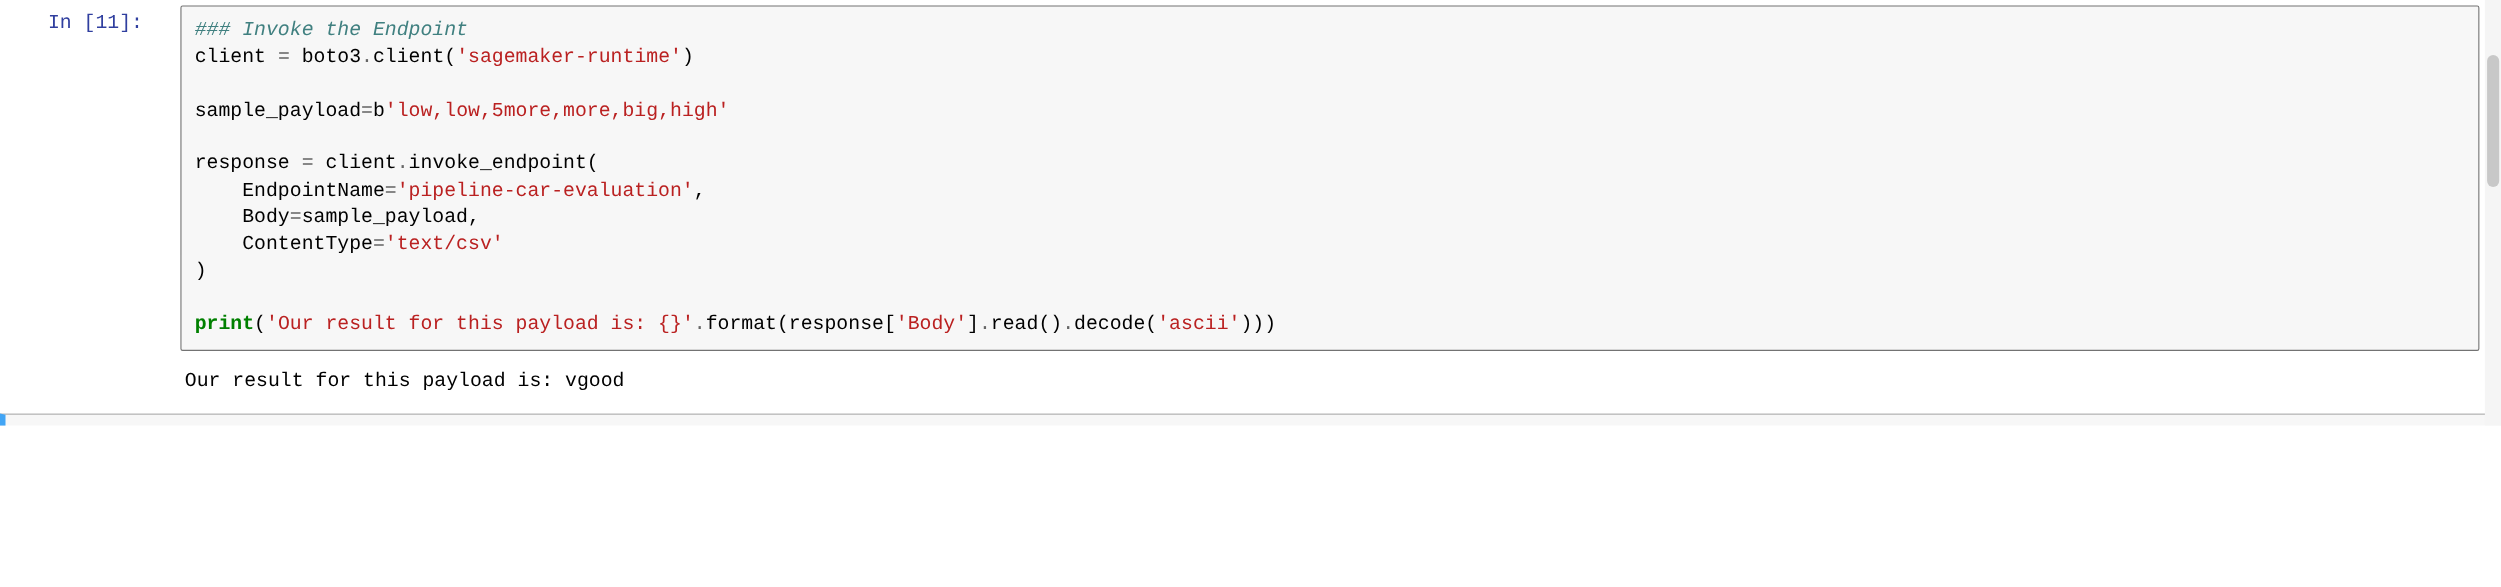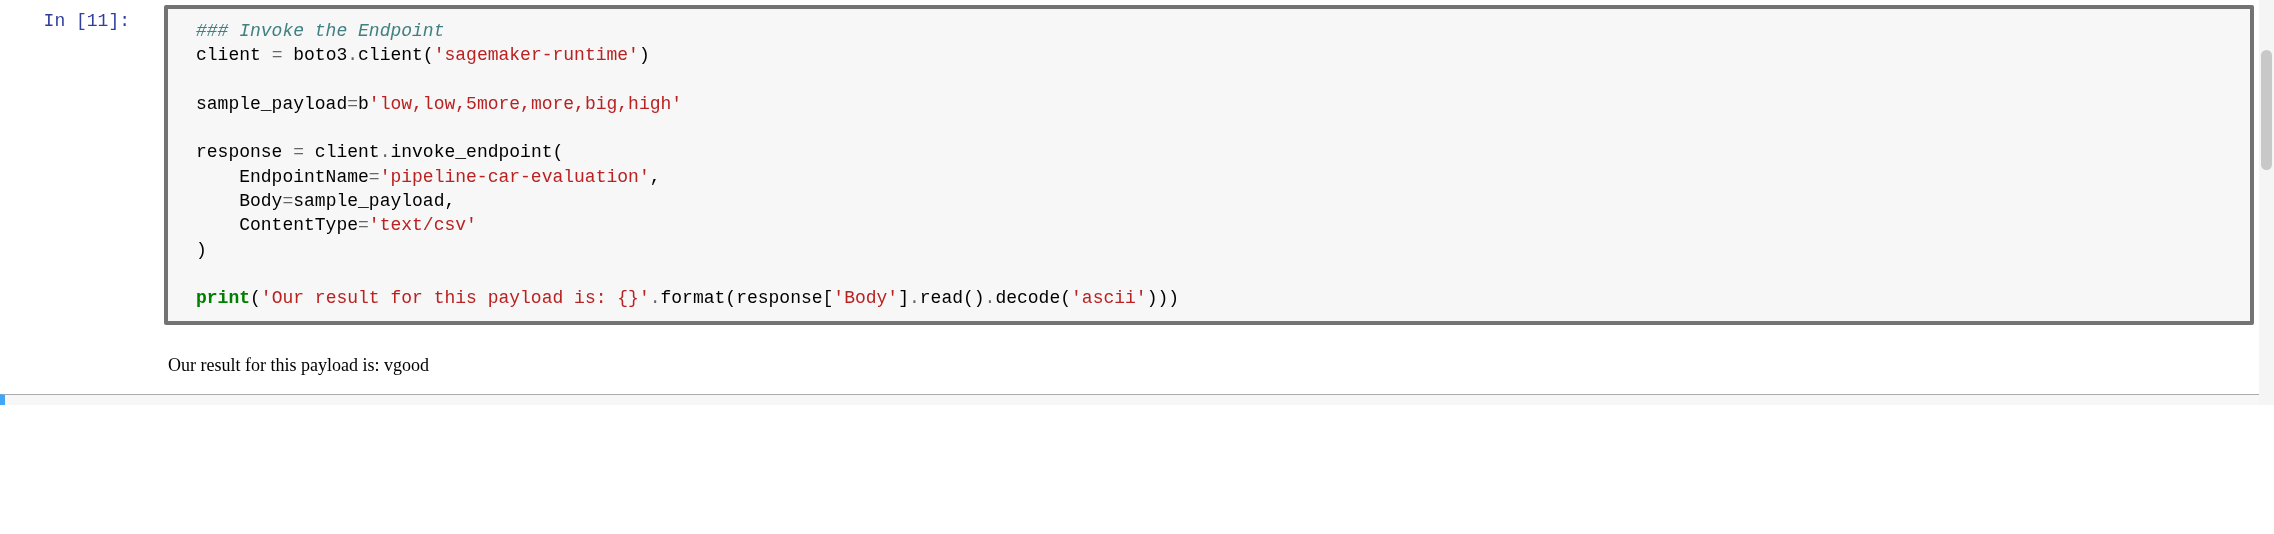--- a/index.html
+++ b/index.html
@@ -19,41 +19,40 @@
       min-width: 130px;
       text-align: right;
       padding: 6px 8px 0 0;
       font-family: "Courier New", monospace;
       font-size: 18px;
       color: #303F9F;
     }
     .input-area {
       flex: 1;
       background: #f7f7f7;
-      border: 4px solid #737373;
+      border: 1px solid #737373;
       border-radius: 2px;
-      padding: 10px 28px;
+      padding: 10px 12px;
       font-family: "Courier New", monospace;
       font-size: 18px;
       line-height: 1.35;
       color: #000;
       white-space: pre;
       overflow-x: auto;
       margin-right: 20px;
     }
     .output-area {
       flex: 1;
       padding: 6px 12px;
-      font-family: Liberation Serif, serif;
+      font-family: Liberation Mono, monospace;
       font-size: 18px;
       line-height: 1.35;
       color: #000;
       white-space: pre;
       margin-right: 20px;
-      margin-top: 12px;
     }
     .c-comment { color: #408080; font-style: italic; }
     .c-op { color: #666; }
     .c-name { color: #000; }
     .c-str { color: #ba2121; }
     .c-kw { color: #008000; font-weight: bold; }
     .spacer-prompt {
       min-width: 130px;
     }
     .next-cell {

